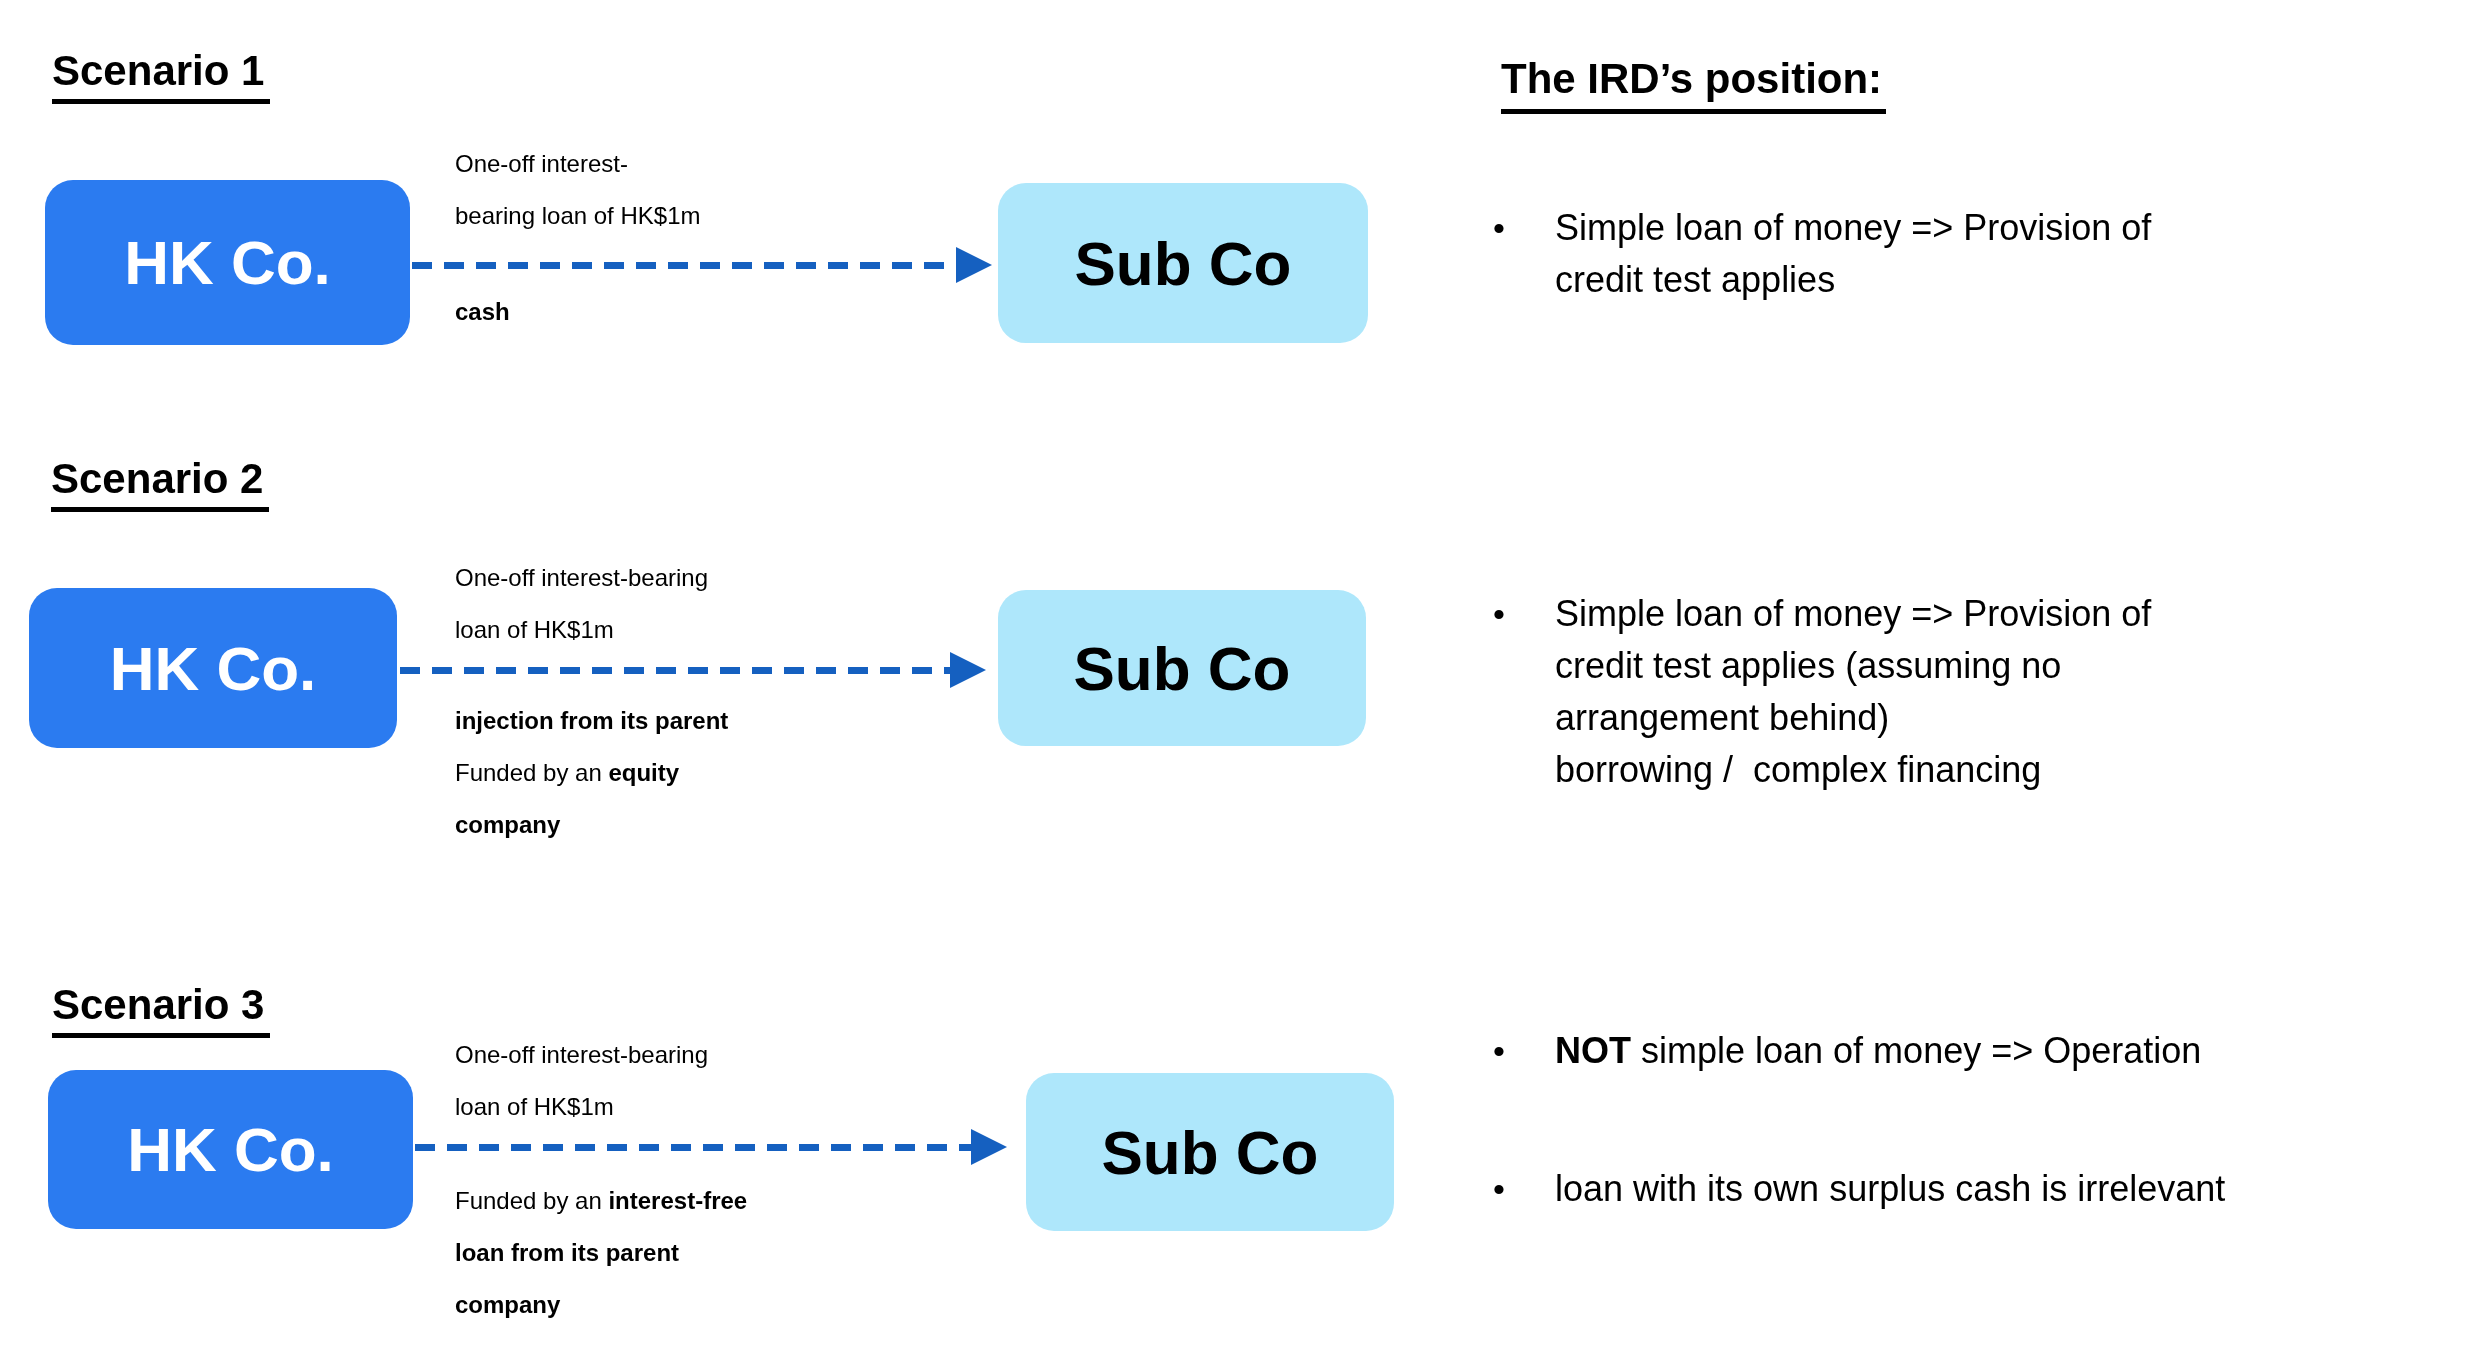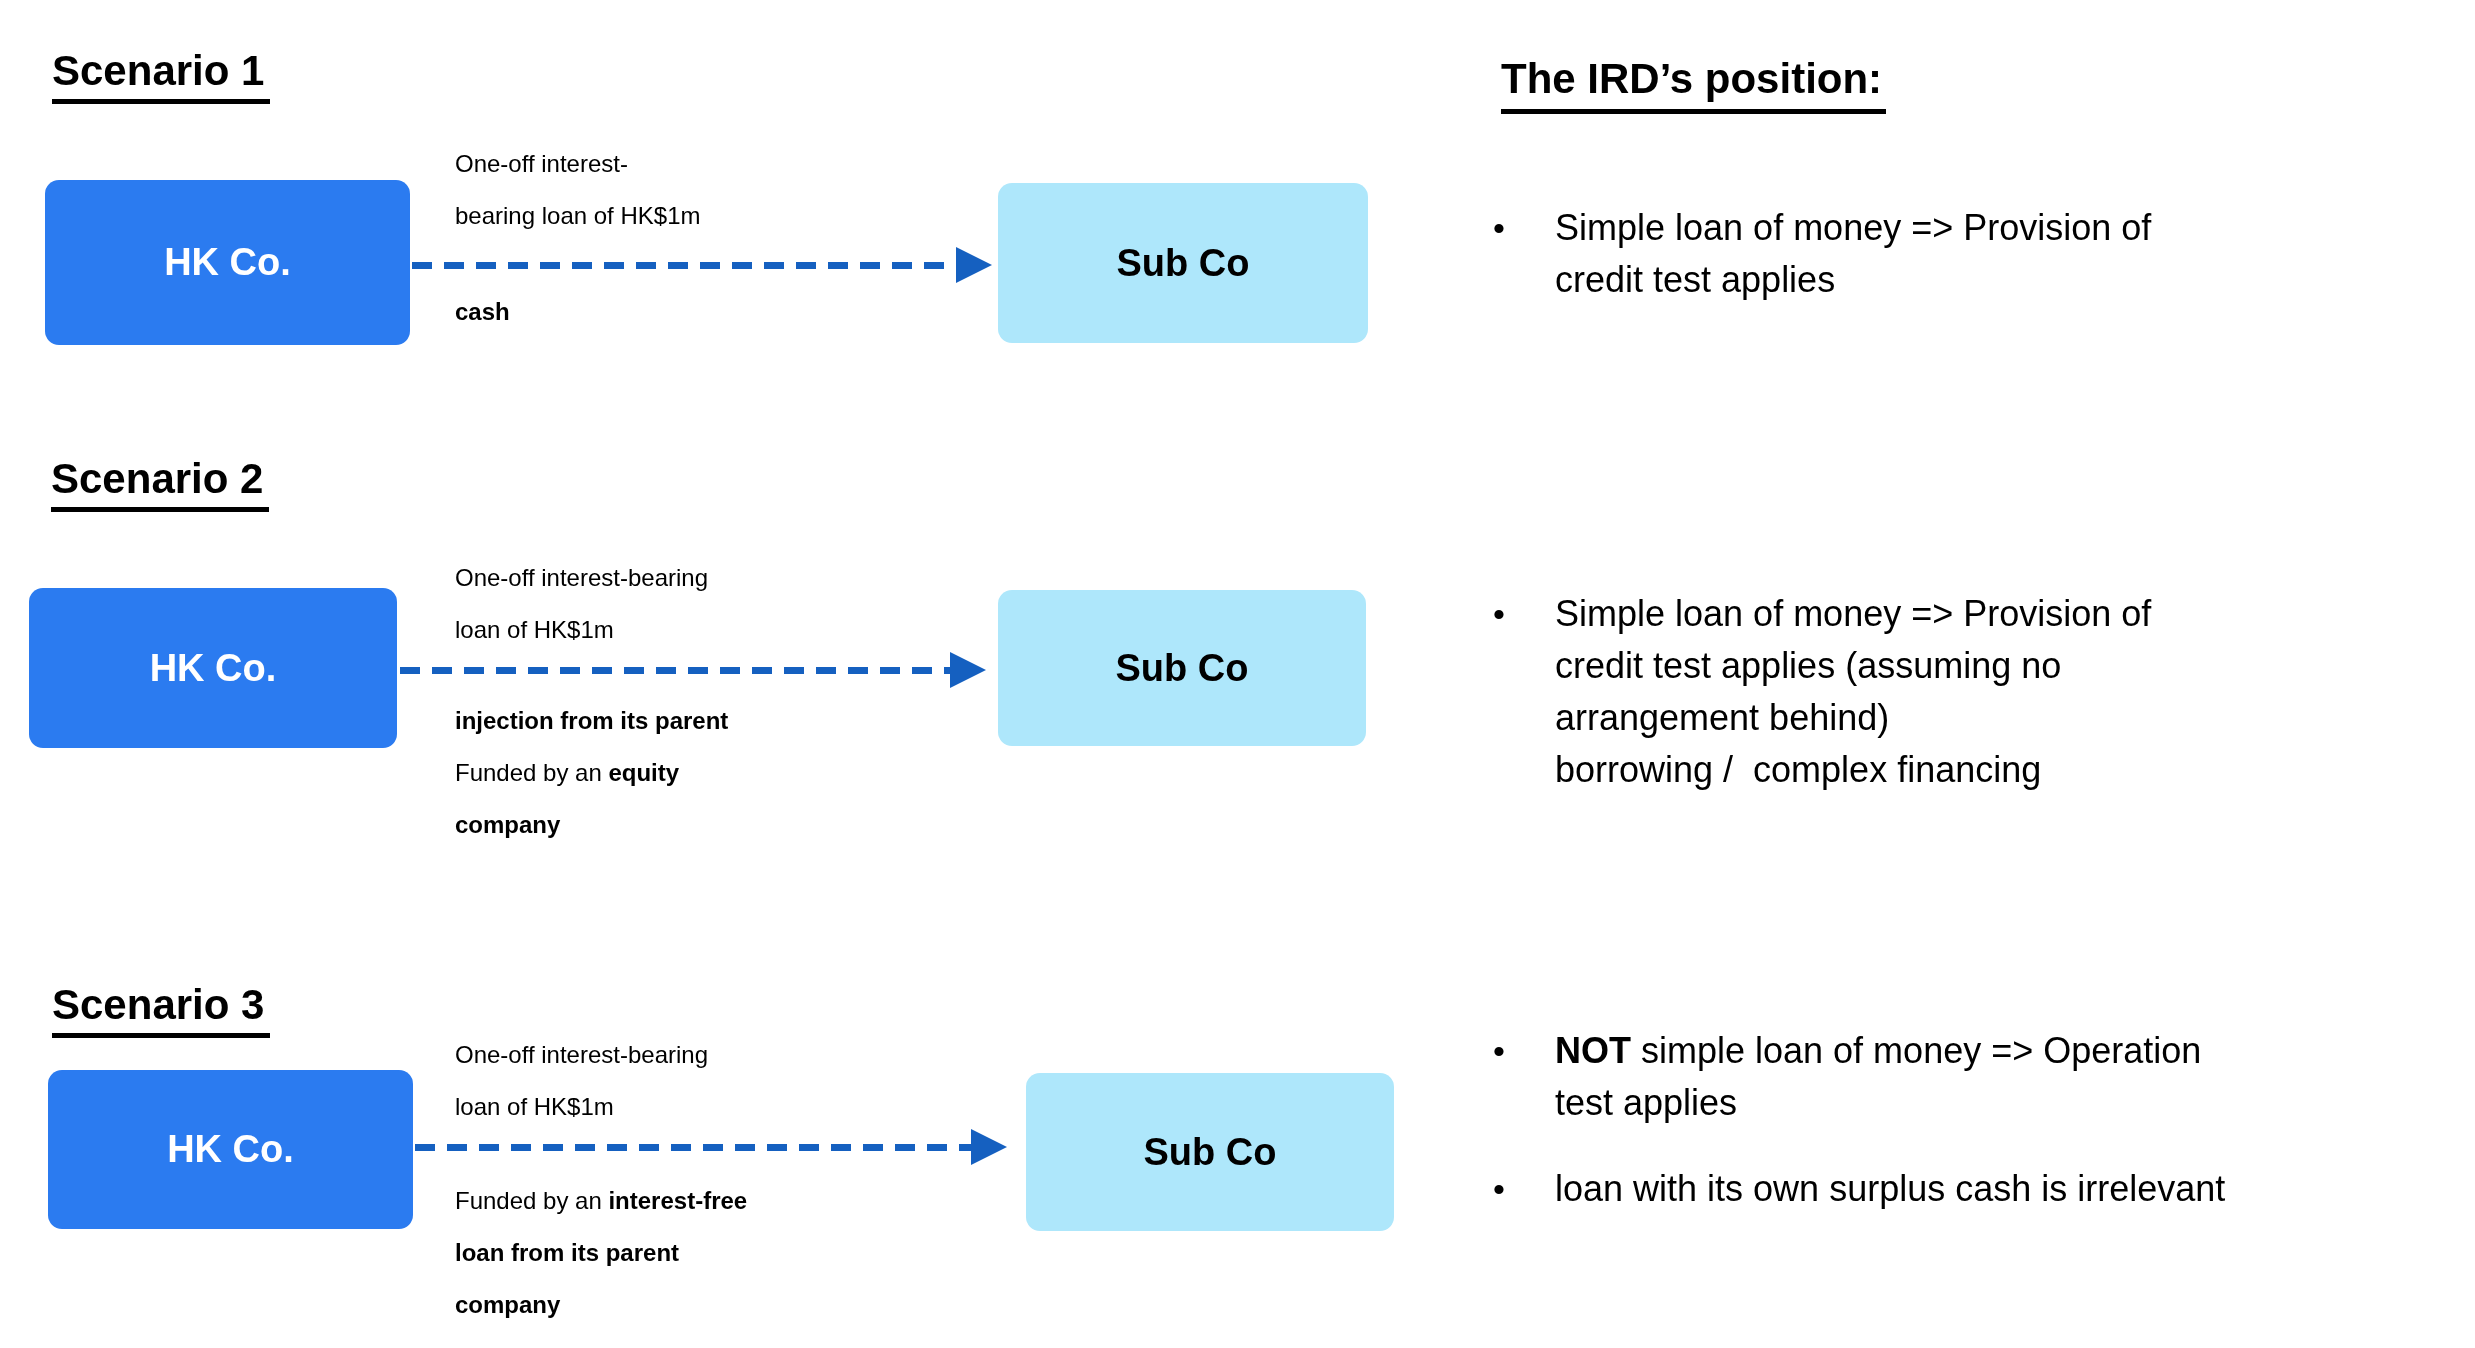--- a/index.html
+++ b/index.html
@@ -5,22 +5,22 @@
   html,body{margin:0;padding:0;}
   body{
     width:2475px;height:1348px;position:relative;background:#ffffff;
     font-family:"Liberation Sans", sans-serif;color:#000;
     overflow:hidden;
   }
   .abs{position:absolute;}
   .scenario-title{font-size:42px;font-weight:bold;line-height:1.1;}
   .scenario-title .u{display:inline-block;border-bottom:5px solid #000;padding:0 6px 5px 0;}
   .box{
-    position:absolute;border-radius:14px;display:flex;align-items:center;justify-content:center;
-    font-weight:bold;font-size:38px;
+    position:absolute;border-radius:28px;display:flex;align-items:center;justify-content:center;
+    font-weight:bold;font-size:62px;
   }
   .arrow-line{position:absolute;height:7px;}
   .arrow-head{
     position:absolute;width:0;height:0;
     border-top:18px solid transparent;border-bottom:18px solid transparent;
     border-left:36px solid #1560C0;
   }
   .lines{position:absolute;font-size:24px;line-height:52px;}
   .lines .tl{white-space:pre;}
   .lines .b, .btext .b{font-weight:bold;}
@@ -114,21 +114,20 @@
       <div class="tl"><span>credit test applies (assuming no</span></div>
       <div class="tl"><span>arrangement behind)</span></div>
       <div class="tl"><span>borrowing /  complex financing</span></div>
     </div>
 </div>
 
 <div class="bullet" style="left:1493px;top:1025px;">
   <span class="marker">•</span>
   <div class="btext">
       <div class="tl"><span class="b">NOT</span><span> simple loan of money =&gt; Operation</span></div>
-      <div class="tl"><span>test applies</span></div>
     </div>
 </div>
 
 <div class="bullet" style="left:1493px;top:1163px;">
   <span class="marker">•</span>
   <div class="btext">
       <div class="tl"><span>loan with its own surplus cash is irrelevant</span></div>
     </div>
 </div>
 

